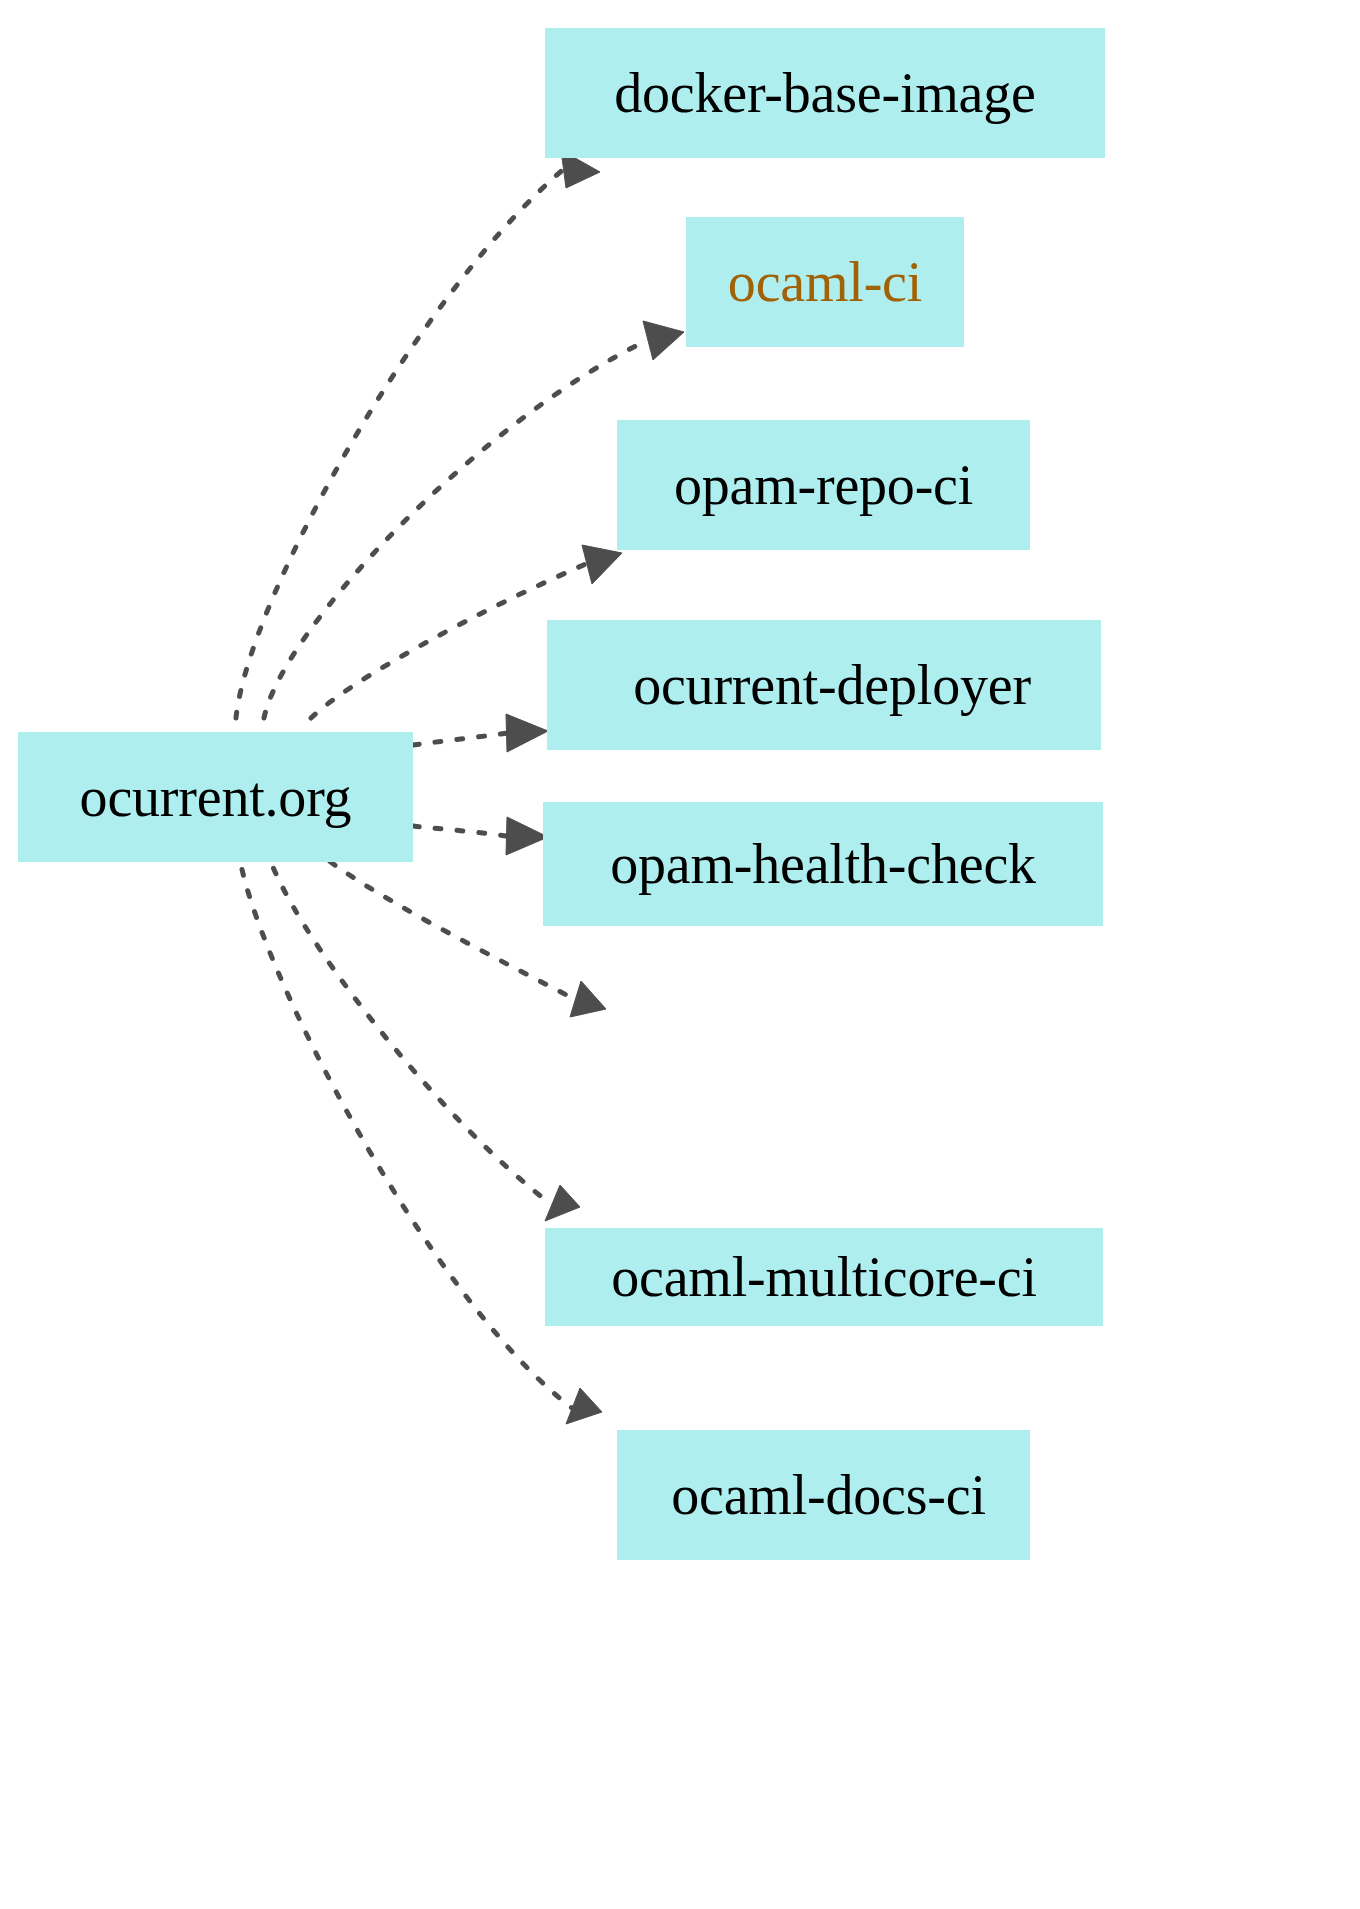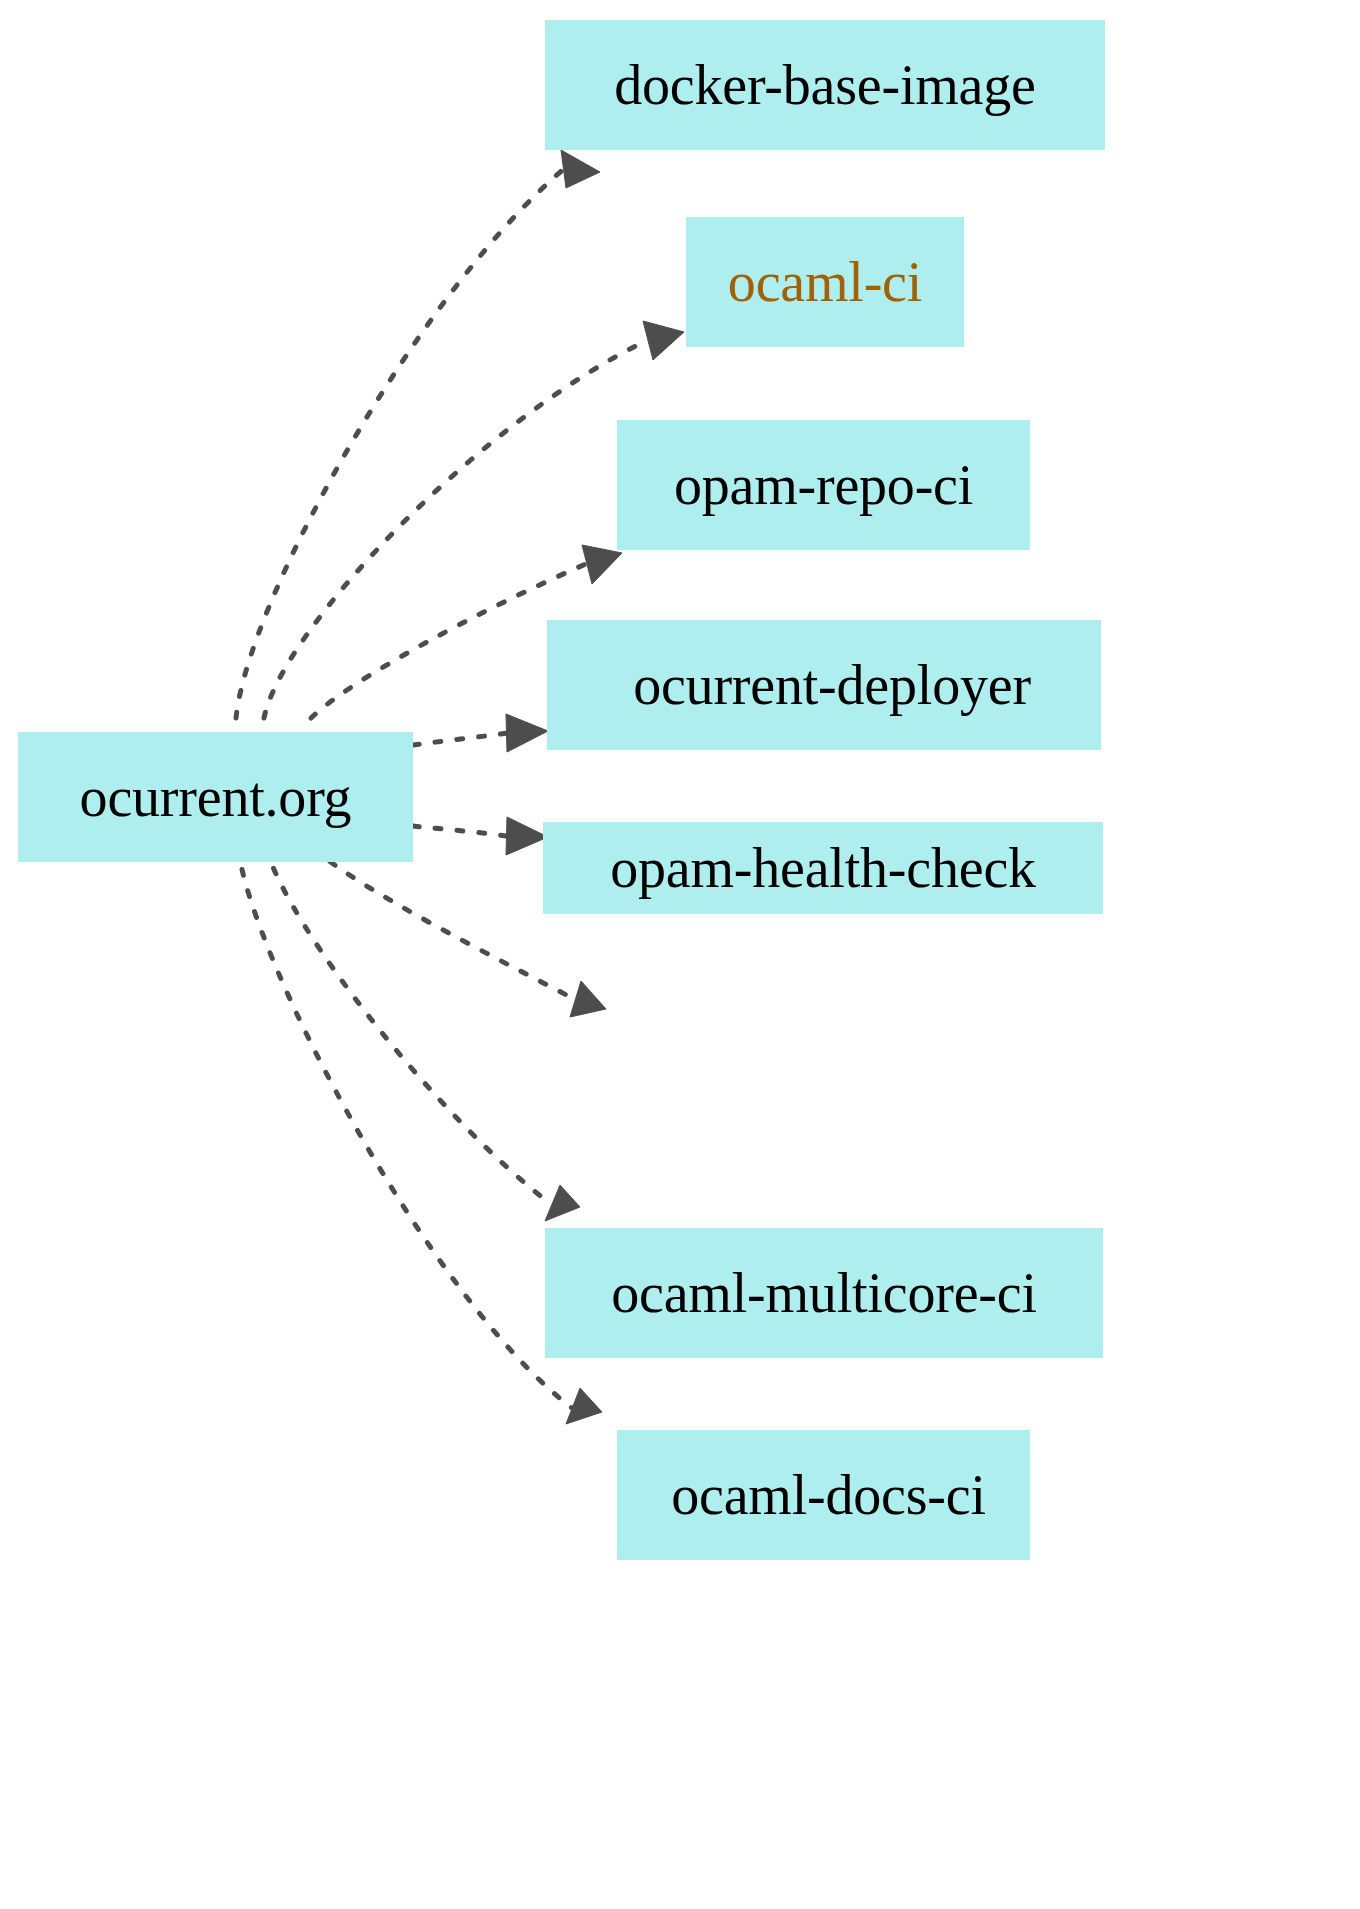--- a/index.html
+++ b/index.html
@@ -62,46 +62,46 @@
       <path d="M413,826 C450,830 480,832 506,836" fill="none" stroke="#4d4d4d" stroke-width="5" stroke-dasharray="6,16" stroke-linecap="round"></path>
       <polygon points="507,817 548,837 506,855" fill="#4d4d4d" stroke="#4d4d4d" stroke-width="1"></polygon>
       <path d="M313,848 C360,890 500,960 576,1000" fill="none" stroke="#4d4d4d" stroke-width="5" stroke-dasharray="6,16" stroke-linecap="round"></path>
       <polygon points="570,1017 606,1009 581,981" fill="#4d4d4d" stroke="#4d4d4d" stroke-width="1"></polygon>
       <path d="M266,848 C290,930 440,1120 552,1205" fill="none" stroke="#4d4d4d" stroke-width="5" stroke-dasharray="6,16" stroke-linecap="round"></path>
       <polygon points="545,1221 580,1207 560,1185" fill="#4d4d4d" stroke="#4d4d4d" stroke-width="1"></polygon>
       <path d="M238,848 C252,960 430,1300 572,1408" fill="none" stroke="#4d4d4d" stroke-width="5" stroke-dasharray="6,16" stroke-linecap="round"></path>
       <polygon points="566,1424 602,1412 580,1388" fill="#4d4d4d" stroke="#4d4d4d" stroke-width="1"></polygon>
     </svg>
 
-  <div class="graph-node" style="left: 545px; top: 20px; width: 560px; height: 130px; background: rgb(175, 238, 238); color: rgb(0, 0, 0);">
+  <div class="graph-node" style="left: 545px; top: 28px; width: 560px; height: 130px; background: rgb(175, 238, 238); color: rgb(0, 0, 0);">
     <span class="node-label">docker-base-image</span>
   </div>
 
   <div class="graph-node" style="left: 686px; top: 217px; width: 278px; height: 130px; background: rgb(175, 238, 238); color: #a16207;">
     <span class="node-label">ocaml-ci</span>
   </div>
 
   <div class="graph-node" style="left: 617px; top: 420px; width: 413px; height: 130px; background: rgb(175, 238, 238); color: rgb(0, 0, 0);">
     <span class="node-label">opam-repo-ci</span>
   </div>
 
   <div class="graph-node" style="left: 547px; top: 620px; width: 554px; height: 130px; background: rgb(175, 238, 238); color: rgb(0, 0, 0); padding-left: 16px;">
     <span class="node-label">ocurrent-deployer</span>
   </div>
 
   <div class="graph-node" style="left: 18px; top: 718px; width: 395px; height: 130px; background: rgb(175, 238, 238); color: rgb(0, 0, 0); margin-top: 14px;">
     <span class="node-label">ocurrent.org</span>
   </div>
 
-  <div class="graph-node" style="left: 543px; top: 822px; width: 560px; height: 92px; background: rgb(175, 238, 238); color: rgb(0, 0, 0);">
+  <div class="graph-node" style="left: 543px; top: 802px; width: 560px; height: 124px; background: rgb(175, 238, 238); color: rgb(0, 0, 0);">
     <span class="node-label">opam-health-check</span>
   </div>
 
 
-  <div class="graph-node" style="left: 545px; top: 1228px; width: 558px; height: 130px; background: rgb(175, 238, 238); color: rgb(0, 0, 0);">
+  <div class="graph-node" style="left: 545px; top: 1228px; width: 558px; height: 98px; background: rgb(175, 238, 238); color: rgb(0, 0, 0);">
     <span class="node-label">ocaml-multicore-ci</span>
   </div>
 
   <div class="graph-node" style="left: 617px; top: 1430px; width: 413px; height: 130px; background: rgb(175, 238, 238); color: rgb(0, 0, 0); padding-left: 10px;">
     <span class="node-label">ocaml-docs-ci</span>
   </div>
 
 </div>
 
 </body></html>

